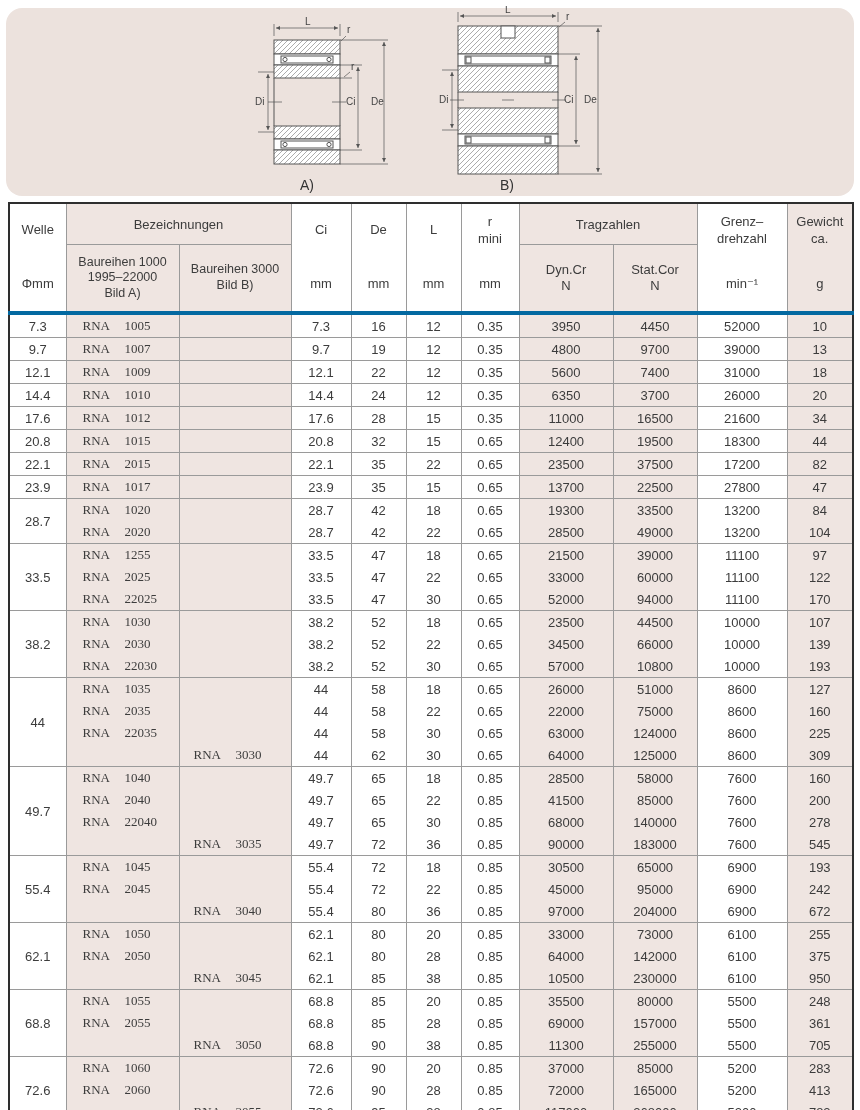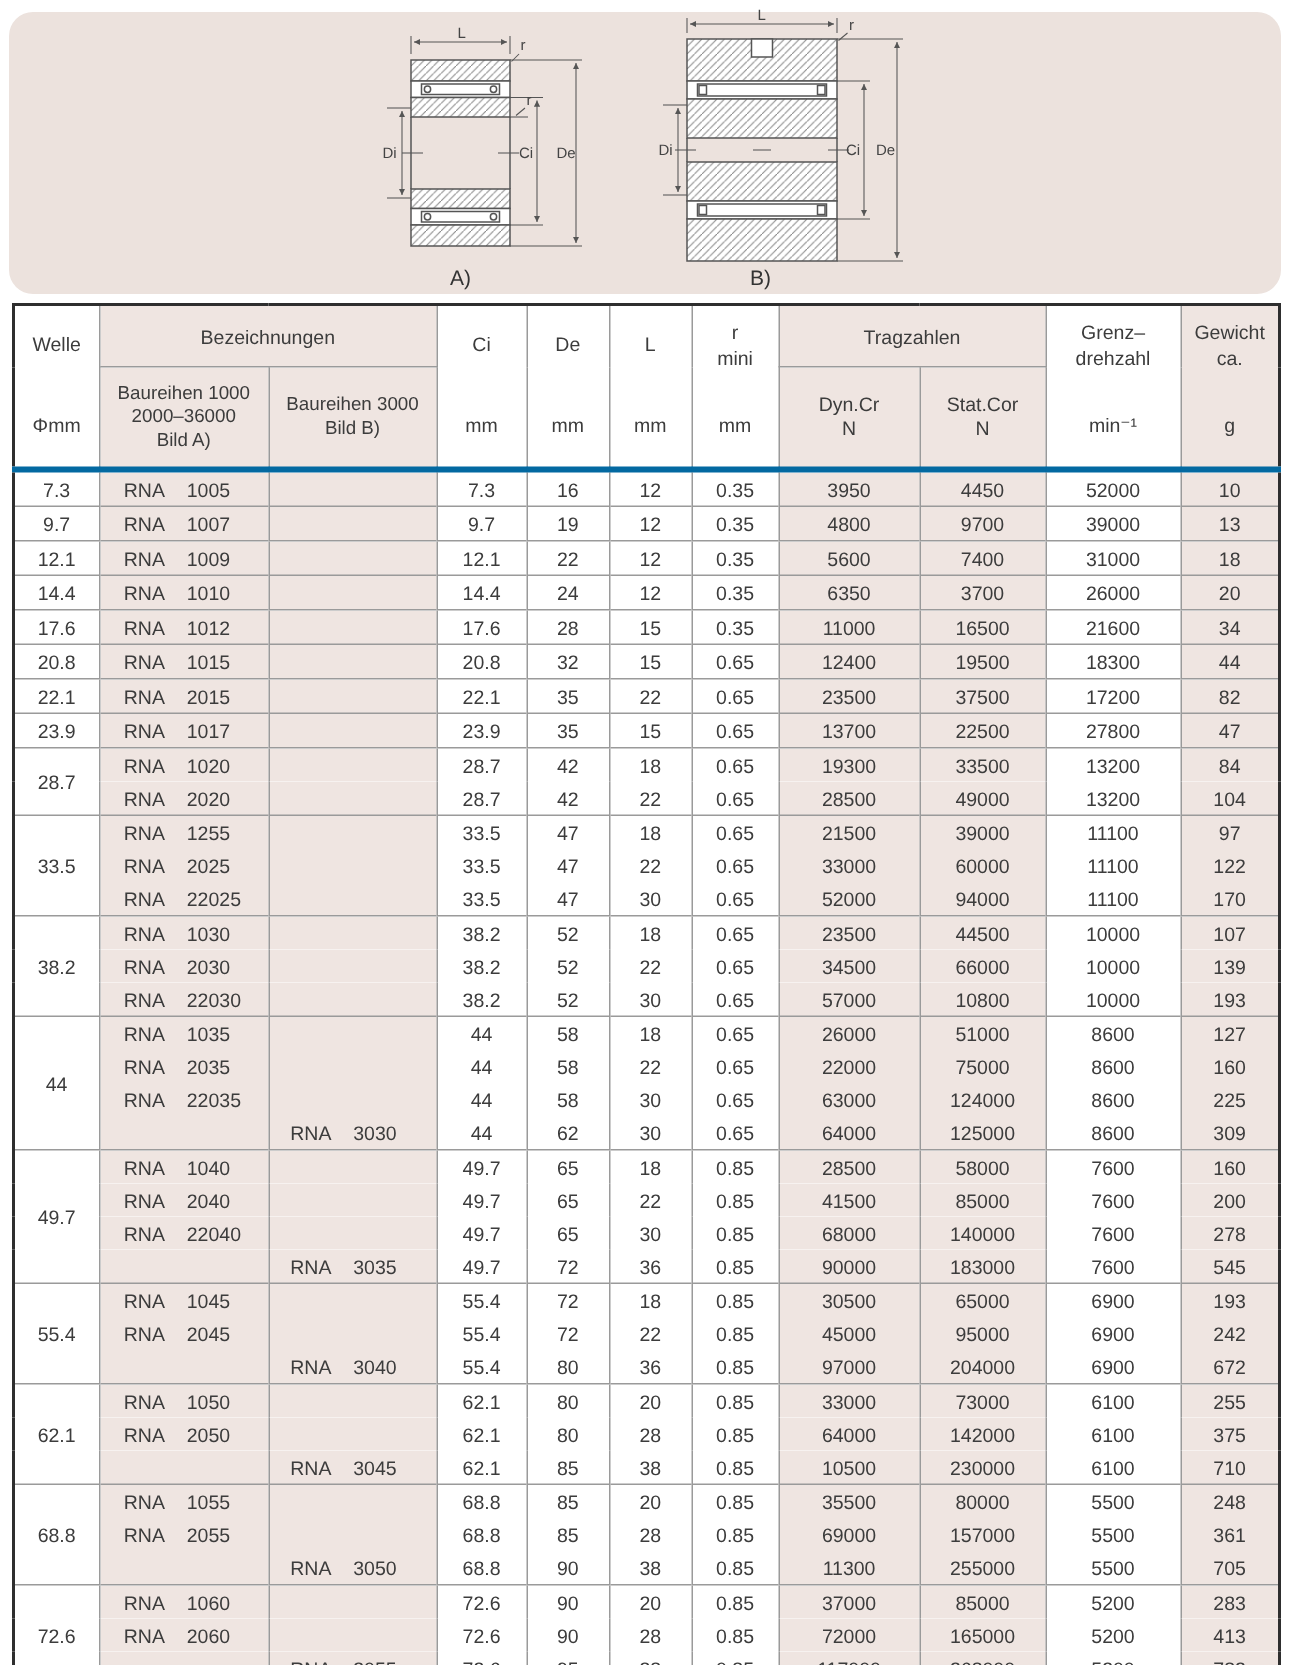--- a/index.html
+++ b/index.html
@@ -38,21 +38,21 @@
   .spec-table thead{border-bottom:4px solid #0369a1;}
   .spec-table tbody{border-top:1px solid #9a9a9a;}
   .spec-table tbody td{height:22px;border-top:none;border-bottom:none;}
   .pink{background:#efe5e1;}
   .hrow1 th{height:40px;}
   .hrow2 th{height:66px;line-height:1.25;}
   th.span2{height:106px;}
   .stack{display:flex;flex-direction:column;height:100%;}
   .stack > div{flex:1;display:flex;flex-direction:column;justify-content:center;align-items:center;line-height:1.3;}
   .c-beza,.c-bezb{text-align:left;}
-  .bez-wrap{display:flex;padding-left:16px;}
+  .bez-wrap{display:flex;padding-left:16px;font-family:Liberation Serif, serif;}
   .c-bezb .bez-wrap{padding-left:14px;}
   .bez-prefix{display:inline-block;width:42px;text-align:left;}
   .bez-num{display:inline-block;text-align:right;}
   .hdr-small{font-size:12.5px;line-height:1.3;}
 </style>
 </head>
 <body>
 
 <div class="diagram-panel">
 
@@ -246,21 +246,21 @@
             <span>Gewicht</span>
             <span>ca.</span>
           </div>
           <div>g</div>
         </div>
       </th>
     </tr>
     <tr class="hrow2">
       <th class="pink hdr-small">
         <span>Baureihen 1000</span><br>
-        <span>2000–36000</span><br>
+        <span>1995–22000</span><br>
         <span>Bild A)</span>
       </th>
       <th class="pink hdr-small">
         <span>Baureihen 3000</span><br>
         <span>Bild B)</span>
       </th>
       <th class="pink">
         <span>Dyn.Cr</span><br>
         <span>N</span>
       </th>
@@ -816,21 +816,21 @@
             <span class="bez-num">3045</span>
           </div>
         </td>
         <td class="c-ci">62.1</td>
         <td class="c-de">85</td>
         <td class="c-l">38</td>
         <td class="c-r">0.85</td>
         <td class="c-dyn pink">10500</td>
         <td class="c-stat pink">230000</td>
         <td class="c-grenz">6100</td>
-        <td class="c-gew pink">710</td>
+        <td class="c-gew pink">950</td>
       </tr>
     </tbody>
     <tbody>
       <tr>
         <td class="c-welle" rowspan="3">68.8</td>
         <td class="c-beza pink">
           <div class="bez-wrap">
             <span class="bez-prefix">RNA</span>
             <span class="bez-num">1055</span>
           </div>

